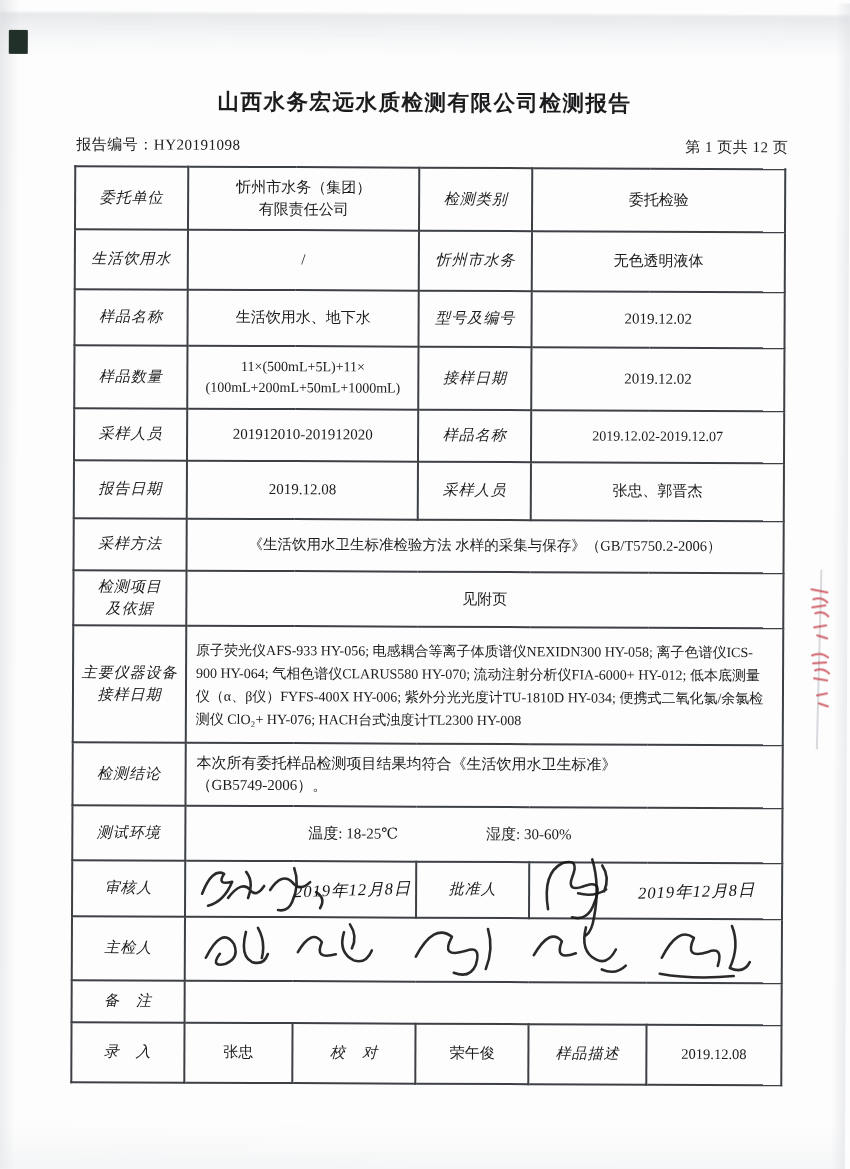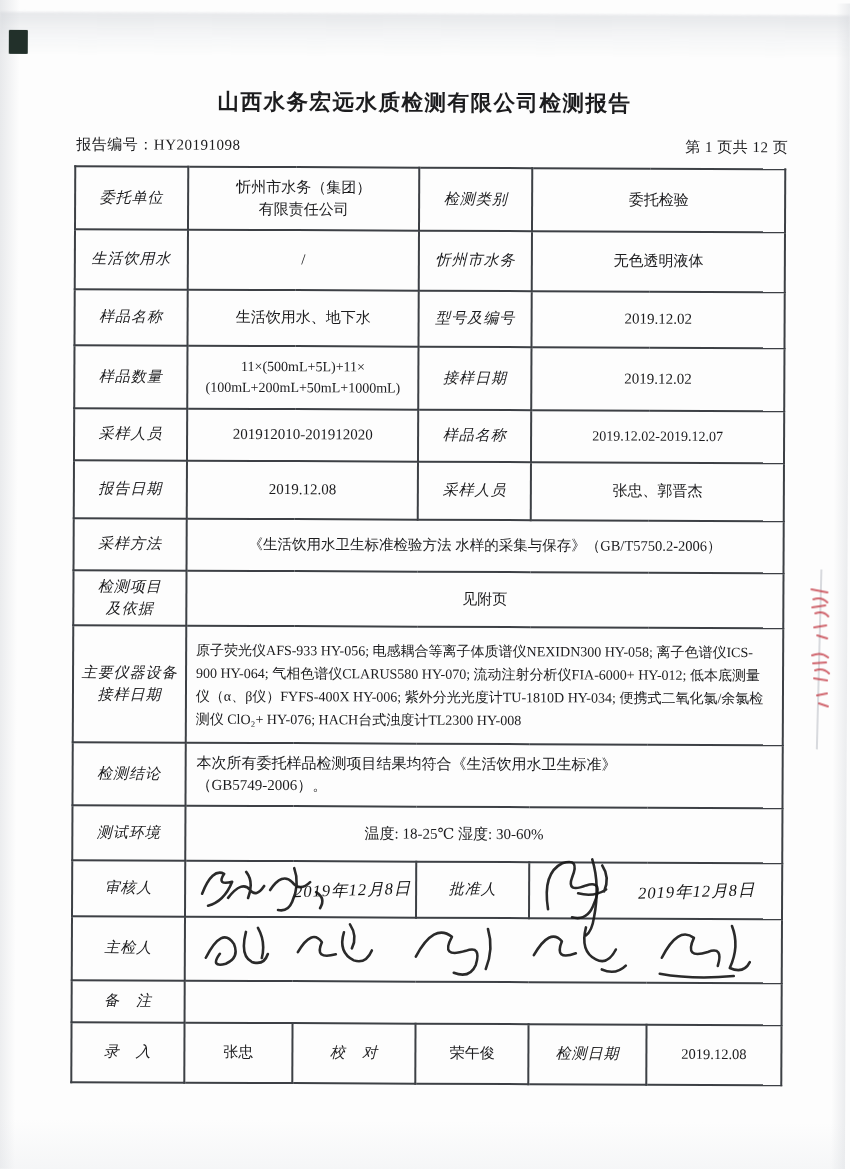--- a/index.html
+++ b/index.html
@@ -34,21 +34,21 @@
   
   table.report{border-collapse:collapse;table-layout:fixed;
     width:712px;margin:11px 0 0 75px;font-size:15px;}
   .report td{border:2px solid #3d4045;text-align:center;vertical-align:middle;
     padding:2px 4px;line-height:1.45;overflow:visible;}
   .report td.lbl{letter-spacing:1px;font-style:italic;}
   .preline{white-space:pre-line;}
   td.left{text-align:left;padding-left:10px;padding-right:8px;}
   td.instr{font-size:14px;line-height:23px;text-align:left;padding:4px 9px;}
   td.nowrap{white-space:nowrap;font-size:14.5px;}
-  .env-temp{display:inline-block;width:258px;text-align:right;}
+  .env-temp{display:inline-block;width:258px;text-align:center;margin-left:28px;}
   .env-hum{display:inline-block;text-align:left;}
   .sig-cell{position:relative;}
   .sig-cell svg{position:absolute;}
   .hand-date{position:absolute;font-size:16.5px;font-style:italic;
     transform:rotate(-2deg);letter-spacing:1px;white-space:nowrap;color:#141414;}
   .r1{height:63px}.r2{height:60px}.r3{height:56px}.r4{height:63px}.r5{height:52px}
   .r6{height:58px}.r7{height:52px}.r8{height:55px}.r9{height:117px}.r10{height:63px}
   .r11{height:55px}.r12{height:56px}.r13{height:64px}.r14{height:42px}.r15{height:60px}
   .ink{stroke:#181818;fill:none;stroke-width:2.6;stroke-linecap:round;stroke-linejoin:round;opacity:.92;}
   .sealink{stroke:#c23540;fill:none;stroke-width:2;stroke-linecap:round;}
@@ -204,19 +204,19 @@
     <tr class="r14">
       <td class="lbl">备　注</td>
       <td colspan="5"></td>
     </tr>
 
     <tr class="r15">
       <td class="lbl">录　入</td>
       <td>张忠</td>
       <td class="lbl">校　对</td>
       <td>荣午俊</td>
-      <td class="lbl">检测日期</td>
+      <td class="lbl">样品描述</td>
       <td style="font-size:14.5px">2019.12.08</td>
     </tr>
   </tbody>
     </table>
 
 </div>
 
 </body></html>

